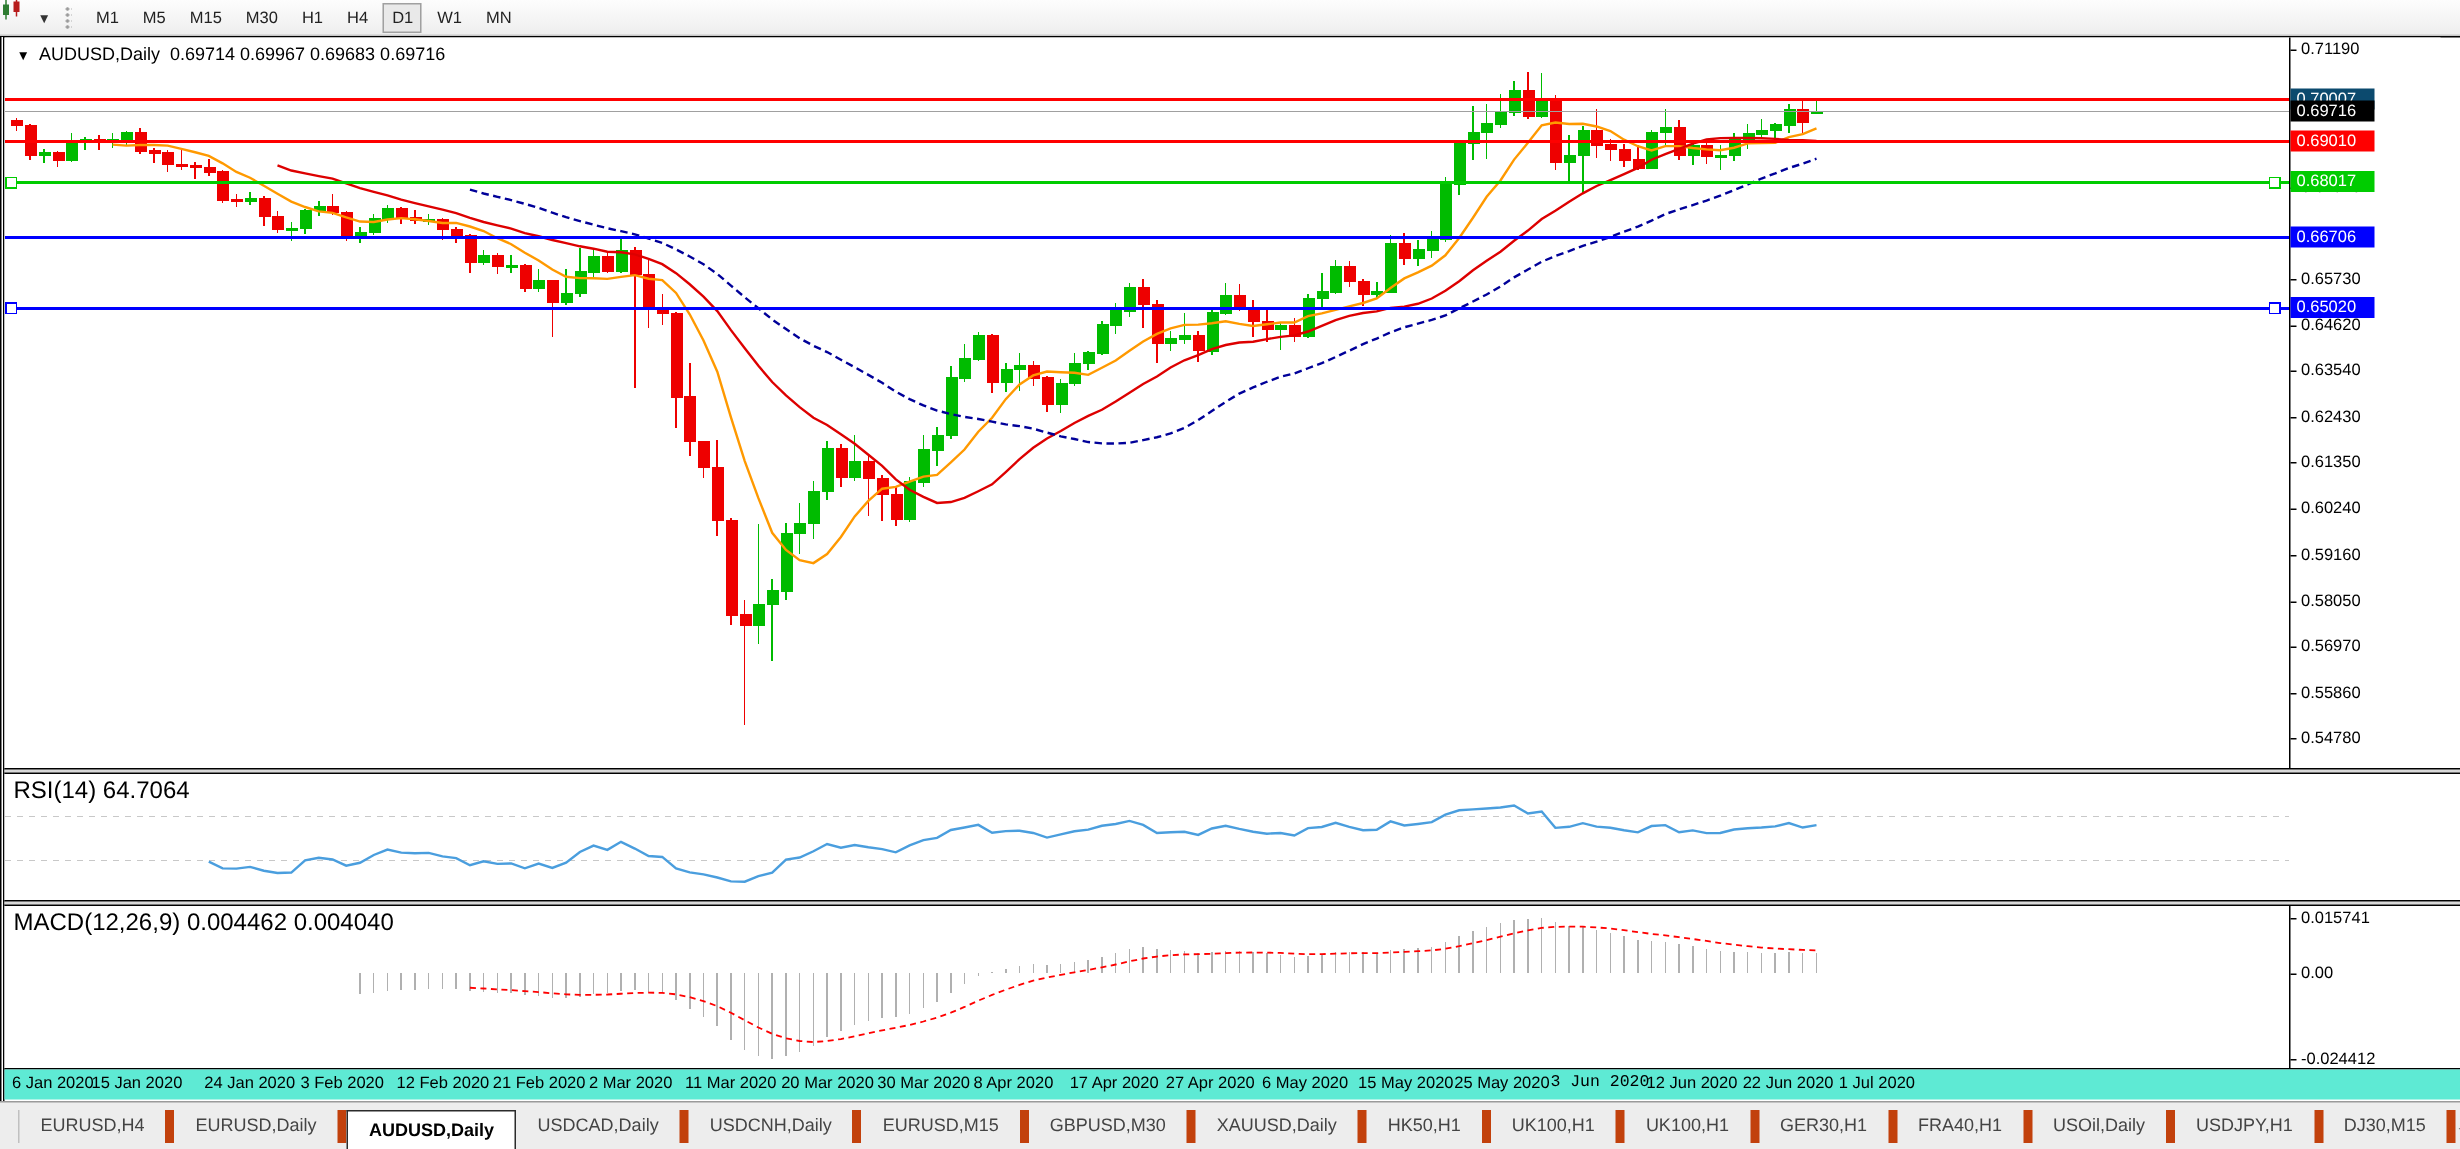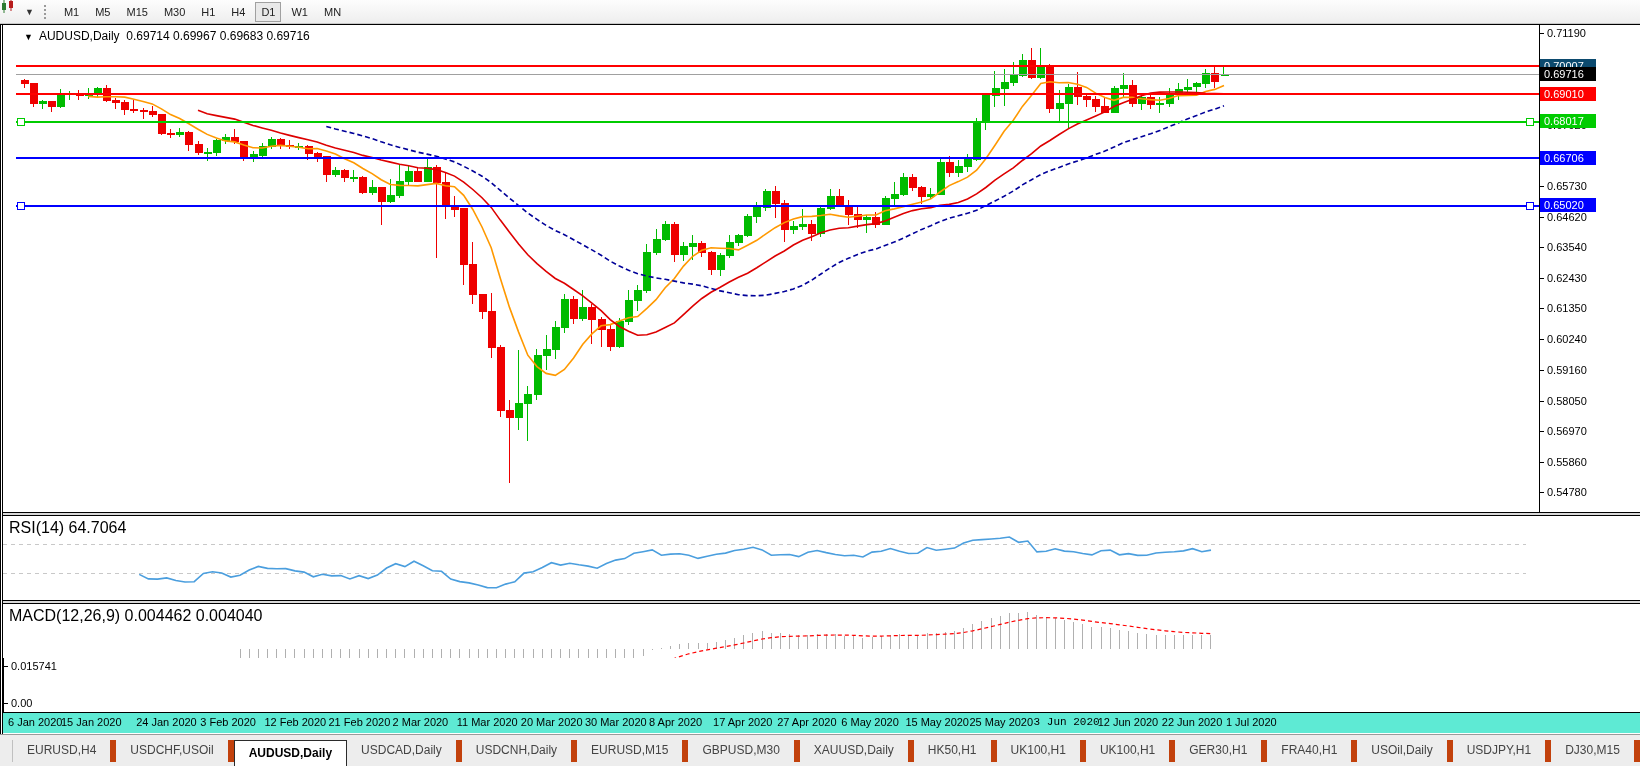--- a/index.html
+++ b/index.html
@@ -19,23 +19,23 @@
   .tf-btn { min-width:26px; height:20px; padding:0 5px; margin:0 2px; font-size:11px; color:#222;
     display:flex; align-items:center; justify-content:center; border:1px solid transparent; cursor:default; }
   .tf-btn.active { background:#e9e9e9; border:1px solid #a0a0a0; }
 
   
   #chart-window { position:absolute; left:0; top:24px; width:1640px; height:710px;
     background:#ffffff; border-left:3px double #000; border-top:1px solid #000; }
   .pane { position:relative; display:flex; }
   .plot { position:relative; width:1523px; height:100%; overflow:hidden; background:#fff; }
   .axis { position:relative; width:101px; height:100%; border-left:1px solid #000; background:#fff; }
-  .pane-main { height:488px; border-bottom:1px solid #000;justify-content:flex-end; }
+  .pane-main { height:488px; border-bottom:1px solid #000; }
   .pane-rsi  { height:86px;  border-bottom:1px solid #000; border-top:1px solid #000; }
-  .pane-macd { height:110px; border-bottom:1px solid #000; border-top:1px solid #000;flex-direction:column; }
+  .pane-macd { height:110px; border-bottom:1px solid #000; border-top:1px solid #000; }
   .splitter { height:2px; background:#d8d8d8; }
   svg { position:absolute; left:0; top:0; }
 
   .chart-title { position:absolute; left:8px; top:4px; font-size:12px; color:#000; z-index:5; }
   .chart-title .tri { font-size:9px; margin-right:6px; }
   .ind-label { position:absolute; left:6px; top:3px; font-size:16px; color:#000; z-index:5; }
 
   .tick { position:absolute; left:0; height:12px; font-size:11px; color:#000; white-space:nowrap; }
   .tick .dash { position:absolute; left:0; top:6px; width:4px; height:1px; background:#000; }
   .tick .txt { position:absolute; left:7px; top:0; }
@@ -601,21 +601,21 @@
         <div class="date-lbl" style="left: 1030.6px; font-family: Liberation Mono, monospace;">3 Jun 2020</div>
         <div class="date-lbl" style="left: 1094.7px;">12 Jun 2020</div>
         <div class="date-lbl" style="left: 1158.8px;">22 Jun 2020</div>
         <div class="date-lbl" style="left: 1222.9px;">1 Jul 2020</div>
       </div>
   </div>
 
   <div id="tab-bar">
     <div id="tabs">
         <div class="tab">EURUSD,H4</div>
-        <div class="tab">USDCHF,USOil</div>
+        <div class="tab">EURUSD,Daily</div>
         <div class="tab active">AUDUSD,Daily</div>
         <div class="tab">USDCAD,Daily</div>
         <div class="tab">USDCNH,Daily</div>
         <div class="tab">EURUSD,M15</div>
         <div class="tab">GBPUSD,M30</div>
         <div class="tab">XAUUSD,Daily</div>
         <div class="tab">HK50,H1</div>
         <div class="tab">UK100,H1</div>
         <div class="tab">UK100,H1</div>
         <div class="tab">GER30,H1</div>

